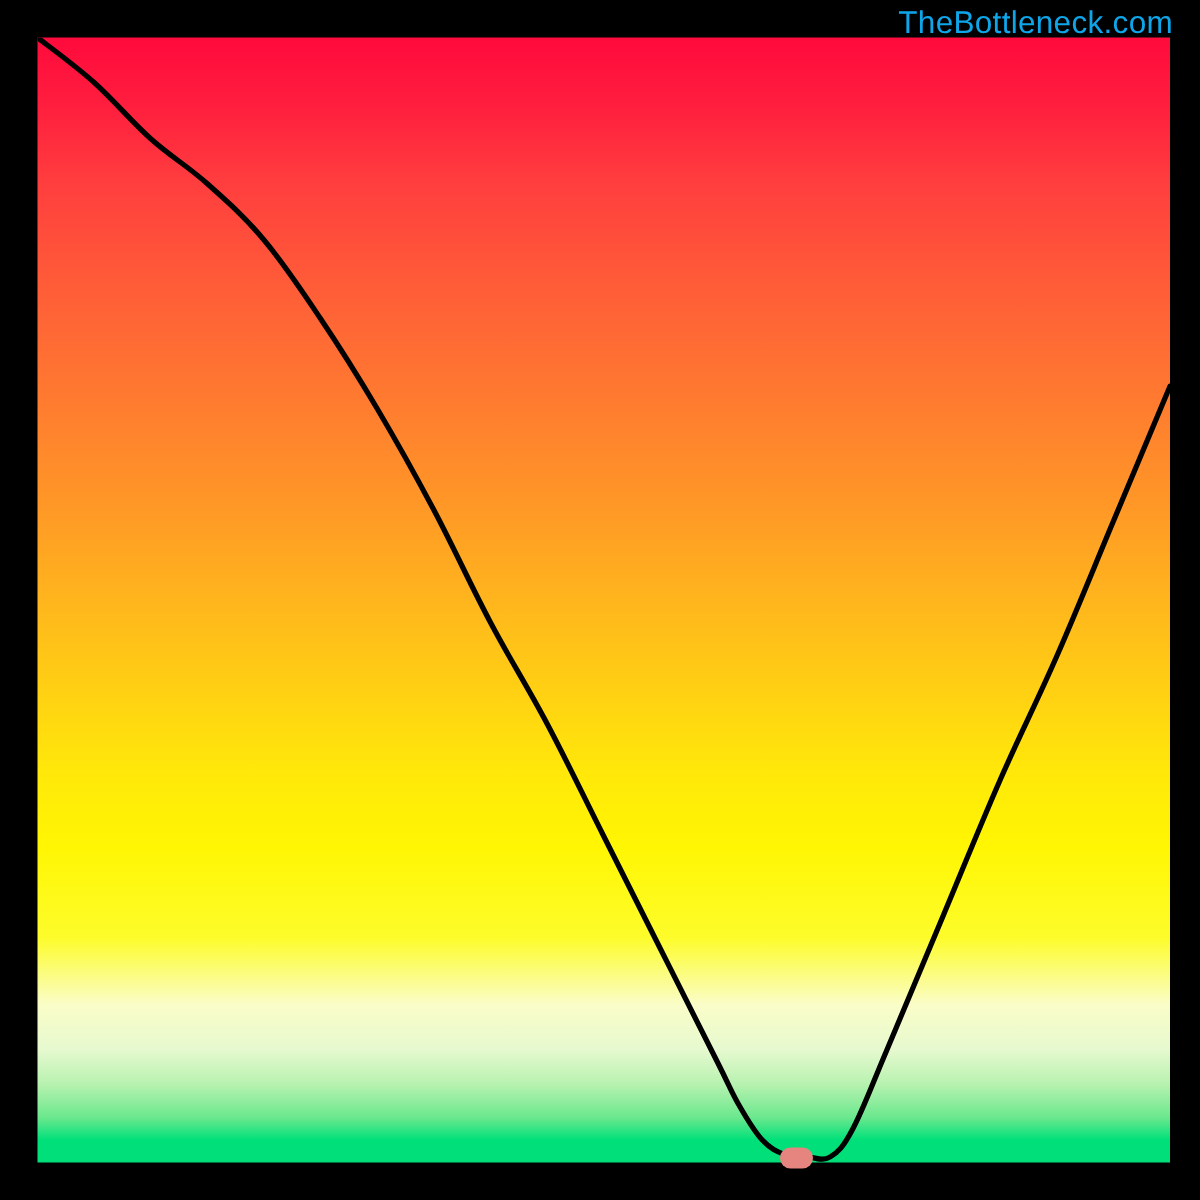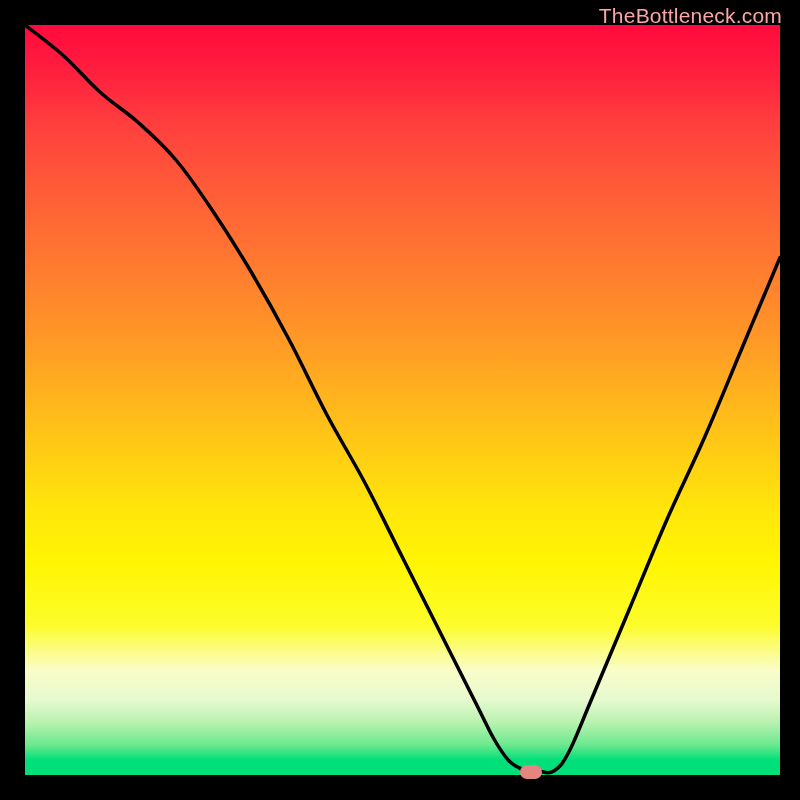--- a/index.html
+++ b/index.html
@@ -54,21 +54,21 @@
     top: 0;
     width: 755px;
     height: 750px;
   }
   .watermark {
     position: absolute;
     top: 4px;
     right: 18px;
     font-family: Arial, Helvetica, sans-serif;
     font-size: 21px;
-    color: #fca5a5;
+    color: #0ea5e9;
     letter-spacing: 0.2px;
   }
   .marker {
     position: absolute;
     width: 22px;
     height: 14px;
     border-radius: 7px;
     background: #e6857f;
   }
 </style>

